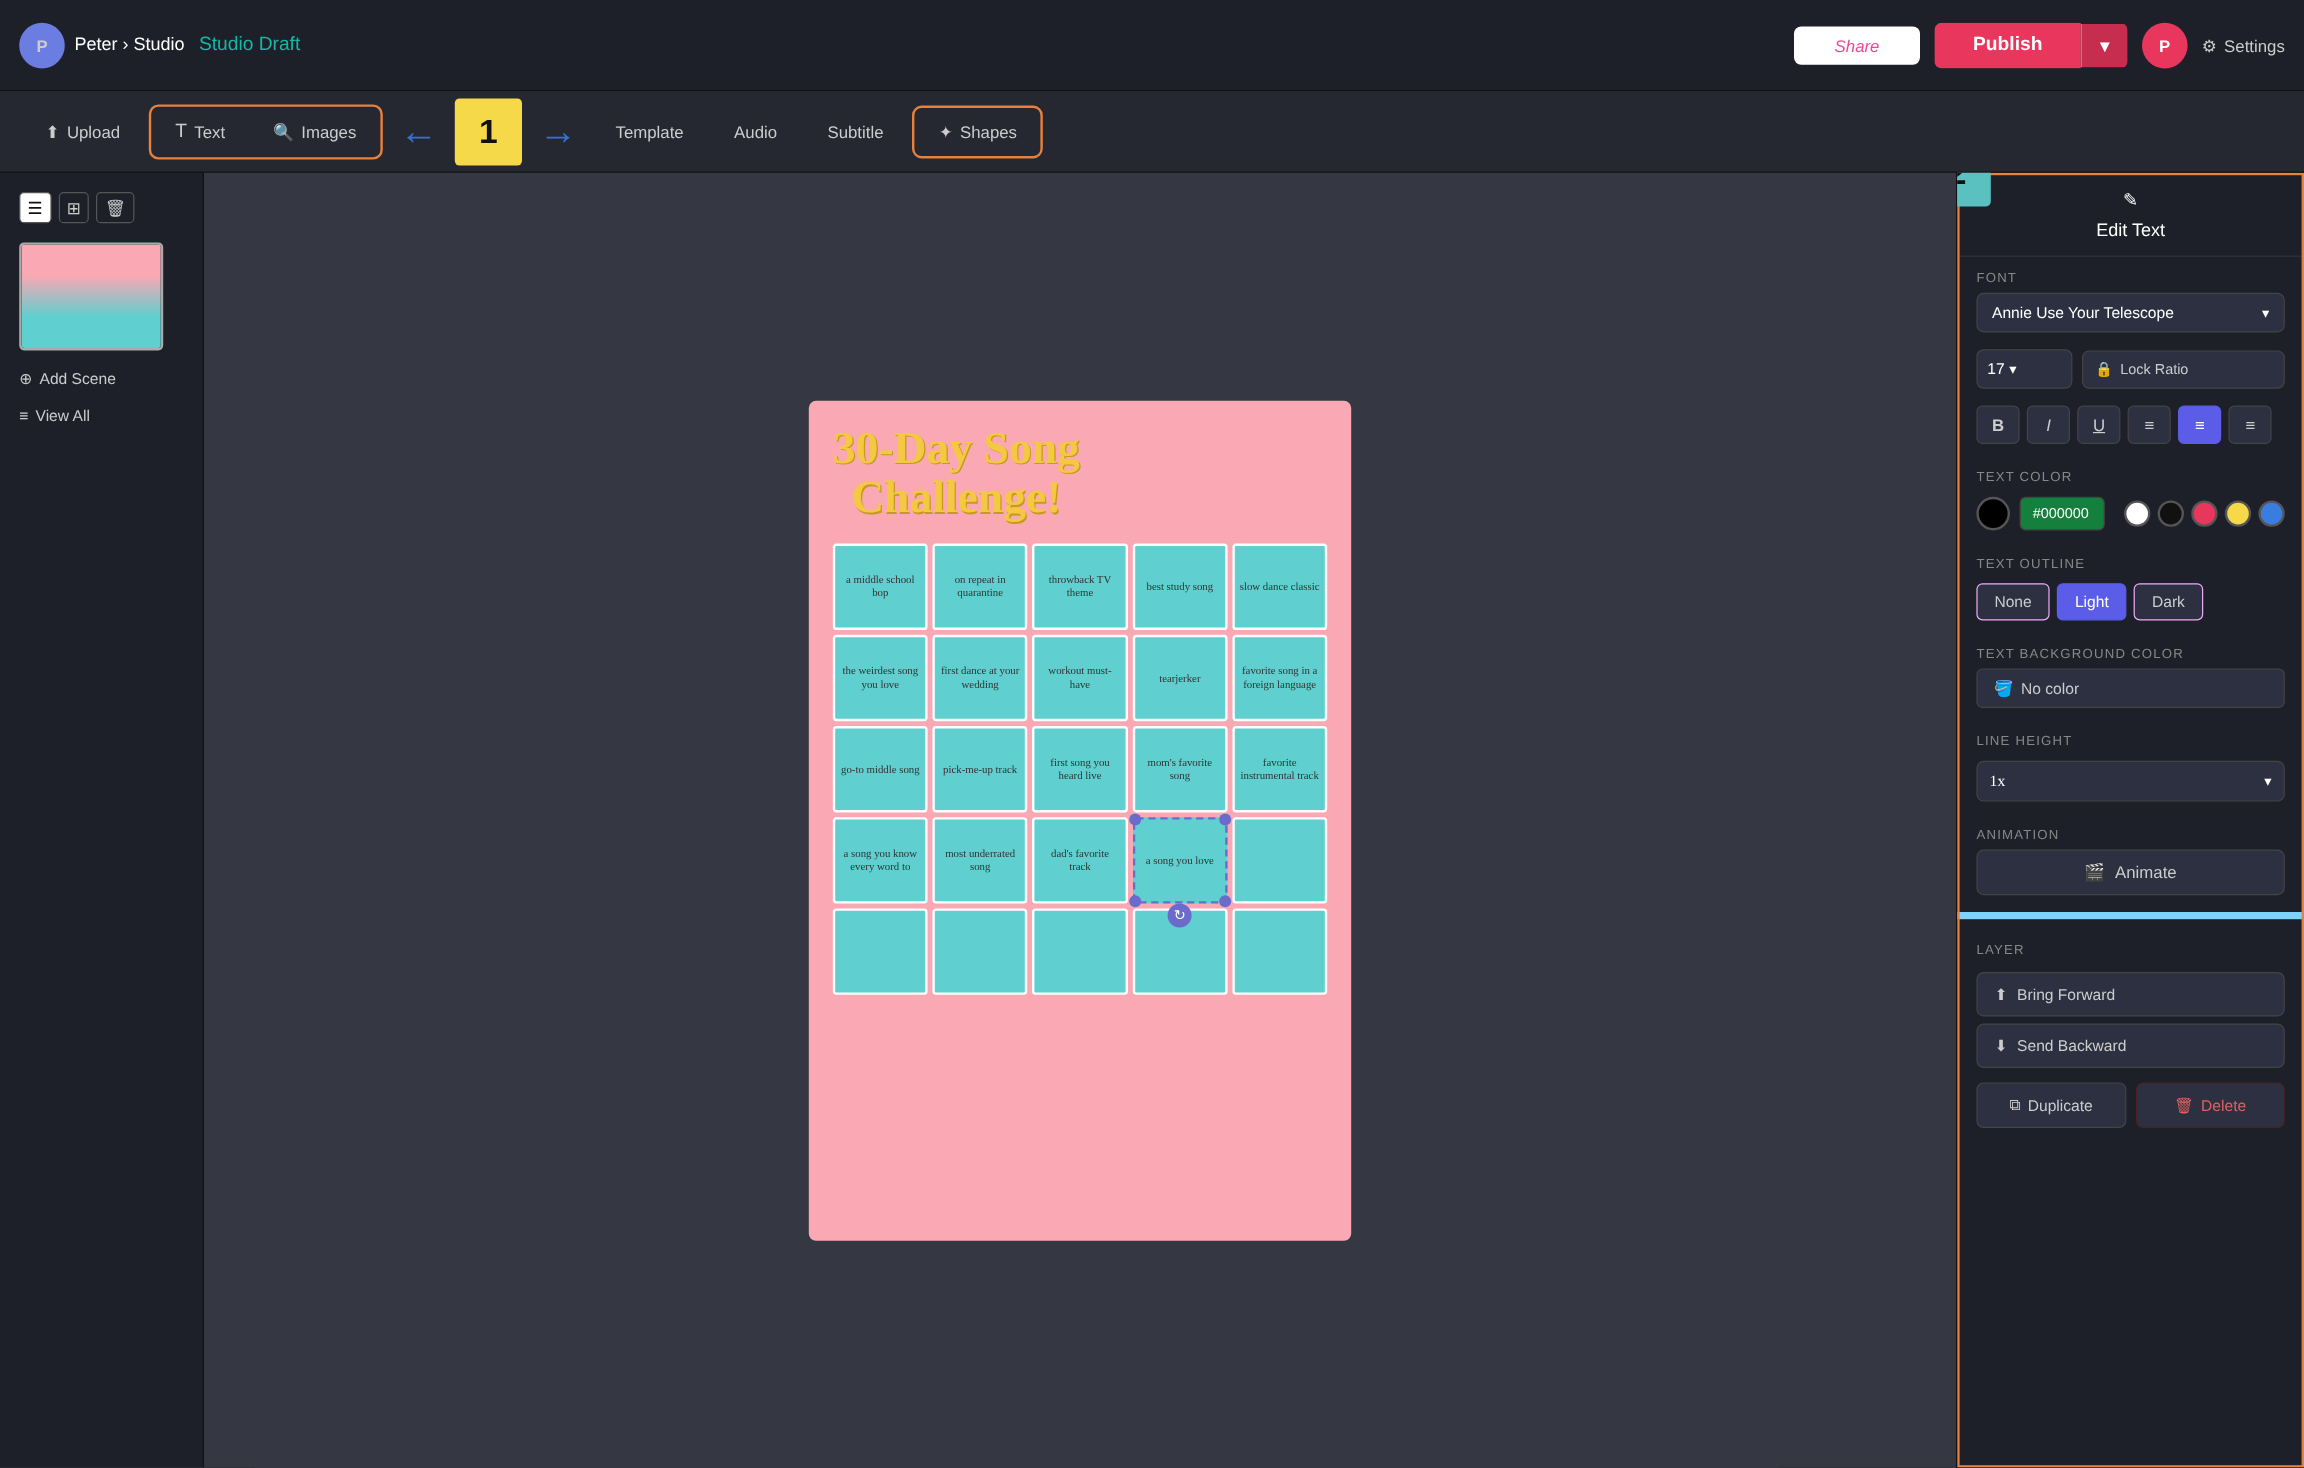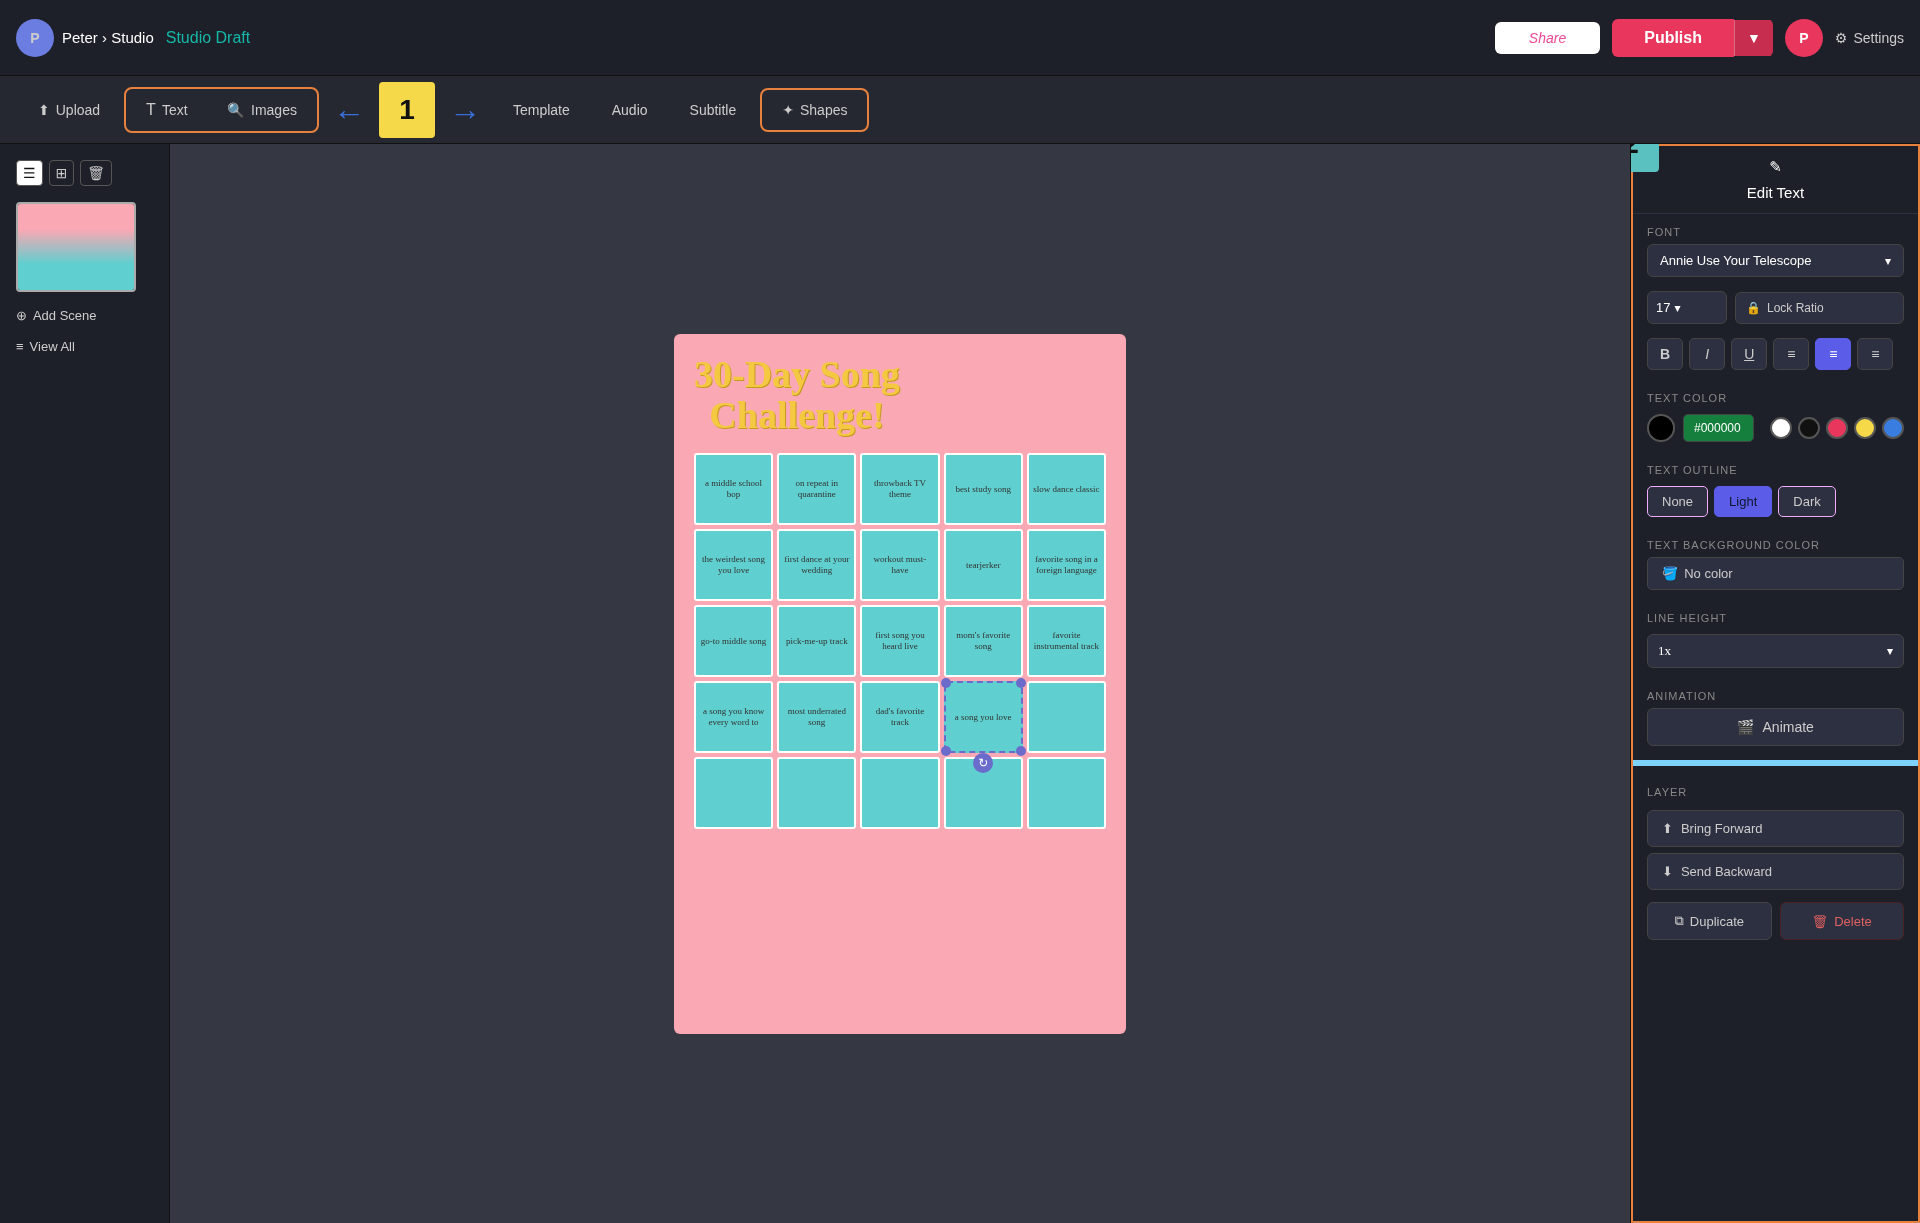--- a/index.html
+++ b/index.html
@@ -106,21 +106,21 @@
     .size-select { background: #2d3040; border: 1px solid #444; color: #fff; padding: 8px 8px; border-radius: 6px; font-size: 13px; display: flex; align-items: center; gap: 4px; cursor: pointer; flex: 0 0 80px; }
     .lock-ratio-btn { background: #2d3040; border: 1px solid #444; color: #ccc; padding: 8px 10px; border-radius: 6px; font-size: 12px; cursor: pointer; display: flex; align-items: center; gap: 6px; flex: 1; }
     .format-row { display: flex; gap: 6px; align-items: center; padding: 4px 16px 10px; }
     .fmt-btn { background: #2d3040; border: 1px solid #444; color: #ccc; padding: 7px 12px; border-radius: 5px; font-size: 14px; cursor: pointer; min-width: 36px; text-align: center; }
     .fmt-btn.active { background: #5b5de8; color: #fff; border-color: #5b5de8; }
     .color-row { display: flex; align-items: center; gap: 8px; padding: 4px 16px 10px; }
     .color-swatch { width: 28px; height: 28px; border-radius: 50%; cursor: pointer; border: 2px solid #555; }
     .color-input { background: #15803d; border: 1px solid #444; color: #fff; padding: 6px 10px; border-radius: 5px; font-size: 12px; flex: 1; }
     .outline-row { display: flex; gap: 6px; align-items: center; padding: 4px 16px 10px; }
     .outline-btn { background: #2d3040; border: 1px solid #f0abfc; color: #ccc; padding: 7px 14px; border-radius: 5px; font-size: 13px; cursor: pointer; }
-    .outline-btn.active { background: #5b5de8; color: #0f172a; border-color: #5b5de8; }
+    .outline-btn.active { background: #5b5de8; color: #ffffff; border-color: #5b5de8; }
     .no-color-btn { display: flex; align-items: center; gap: 6px; background: #2d3040; border: 1px solid #444; color: #ccc; padding: 8px 14px; border-radius: 5px; font-size: 13px; cursor: pointer; margin: 0 16px 10px; }
     .line-height-row { display: flex; gap: 8px; align-items: center; padding: 4px 16px 10px; font-family: Liberation Serif, serif; }
     .line-select { background: #2d3040; border: 1px solid #444; color: #fff; padding: 8px 10px; border-radius: 6px; font-size: 13px; flex: 1; display: flex; align-items: center; justify-content: space-between; cursor: pointer; }
     .animate-btn { display: flex; align-items: center; gap: 8px; background: #2d3040; border: 1px solid #444; color: #ccc; padding: 10px; border-radius: 6px; font-size: 14px; cursor: pointer; justify-content: center; margin: 0 16px 14px; width: calc(100% - 32px); }
     .layer-section { border-top: 6px solid #7dd3fc; padding-top: 8px; }
     .layer-btn { display: flex; align-items: center; gap: 8px; background: #2d3040; border: 1px solid #444; color: #ccc; padding: 10px 14px; border-radius: 6px; font-size: 13px; cursor: pointer; margin: 6px 16px; width: calc(100% - 32px); }
     .delete-row { display: flex; gap: 8px; padding: 6px 16px; }
     .dup-btn { flex: 1; display: flex; align-items: center; gap: 6px; background: #2d3040; border: 1px solid #444; color: #ccc; padding: 10px 14px; border-radius: 6px; font-size: 13px; cursor: pointer; justify-content: center; }
     .del-btn { flex: 1; display: flex; align-items: center; gap: 6px; background: #2d3040; border: 1px solid #4a2222; color: #e06060; padding: 10px 14px; border-radius: 6px; font-size: 13px; cursor: pointer; justify-content: center; }
 

